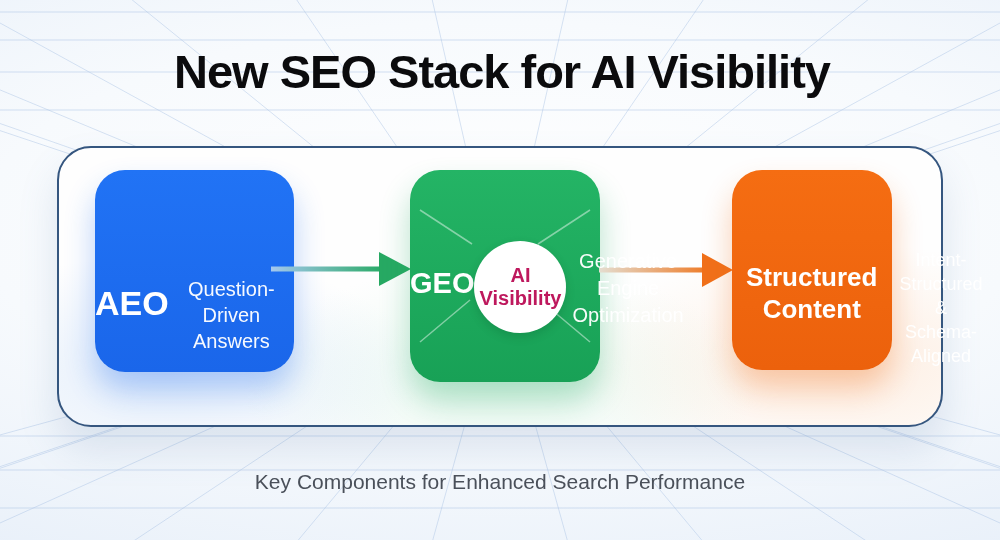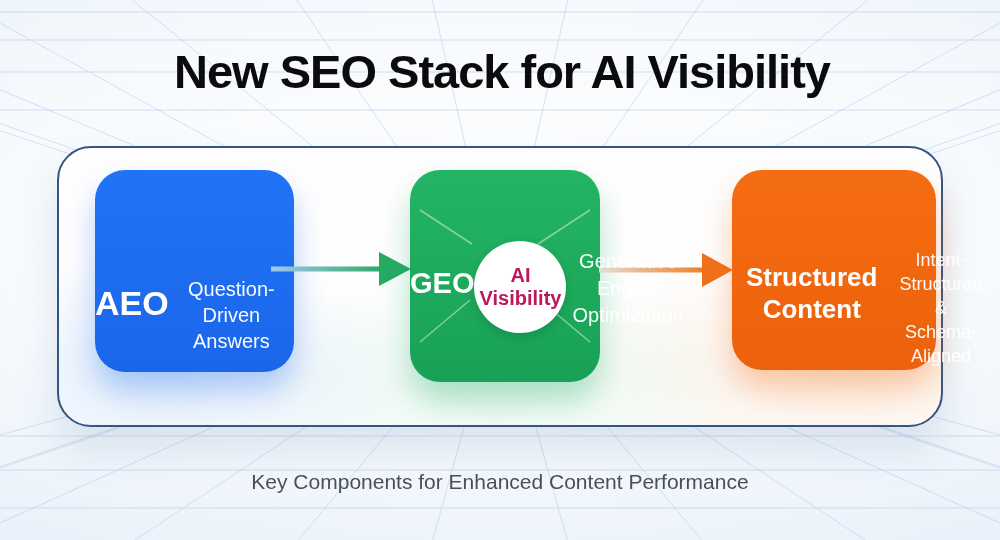--- a/index.html
+++ b/index.html
@@ -91,21 +91,21 @@
     color: #be185d;
     font-weight: 700;
     font-size: 20px;
     line-height: 23px;
     padding: 0 6px;
     box-sizing: border-box;
   }
   .card-geo .card-subtitle { position: relative; z-index: 1; margin-top: 10px; font-size: 20px; line-height: 27px; padding: 0 6px; }
 
   .card-structured {
-    left: 673px; top: 22px; width: 204px; height: 200px;
+    left: 673px; top: 22px; width: 160px; height: 200px;
     padding-top: 46px;
     background: linear-gradient(180deg, #f56d12 0%, #ec610c 100%);
     box-shadow: 0 18px 30px rgba(240,105,20,0.32);
   }
   .card-structured .card-title { font-size: 26px; font-weight: 700; line-height: 32px; padding: 0 14px; }
   .card-structured .card-subtitle { margin-top: 29px; font-size: 18px; line-height: 24px; padding: 0 8px; }
 
   .card-subtitle { color: rgba(255,255,255,0.96); }
 
   .arrow { position: absolute; pointer-events: none; }
@@ -221,15 +221,15 @@
       <polygon points="103,3 134,20 103,37" fill="#f0701a"></polygon>
     </svg>
 
     <div class="card card-structured">
       <div class="card-title">Structured Content</div>
       <div class="card-subtitle">Intent-Structured &amp; Schema-Aligned</div>
     </div>
 
   </div>
 
-  <div class="caption">Key Components for Enhanced Content Performance</div>
+  <div class="caption">Key Components for Enhanced Search Performance</div>
 
 </div>
 
 </body></html>

